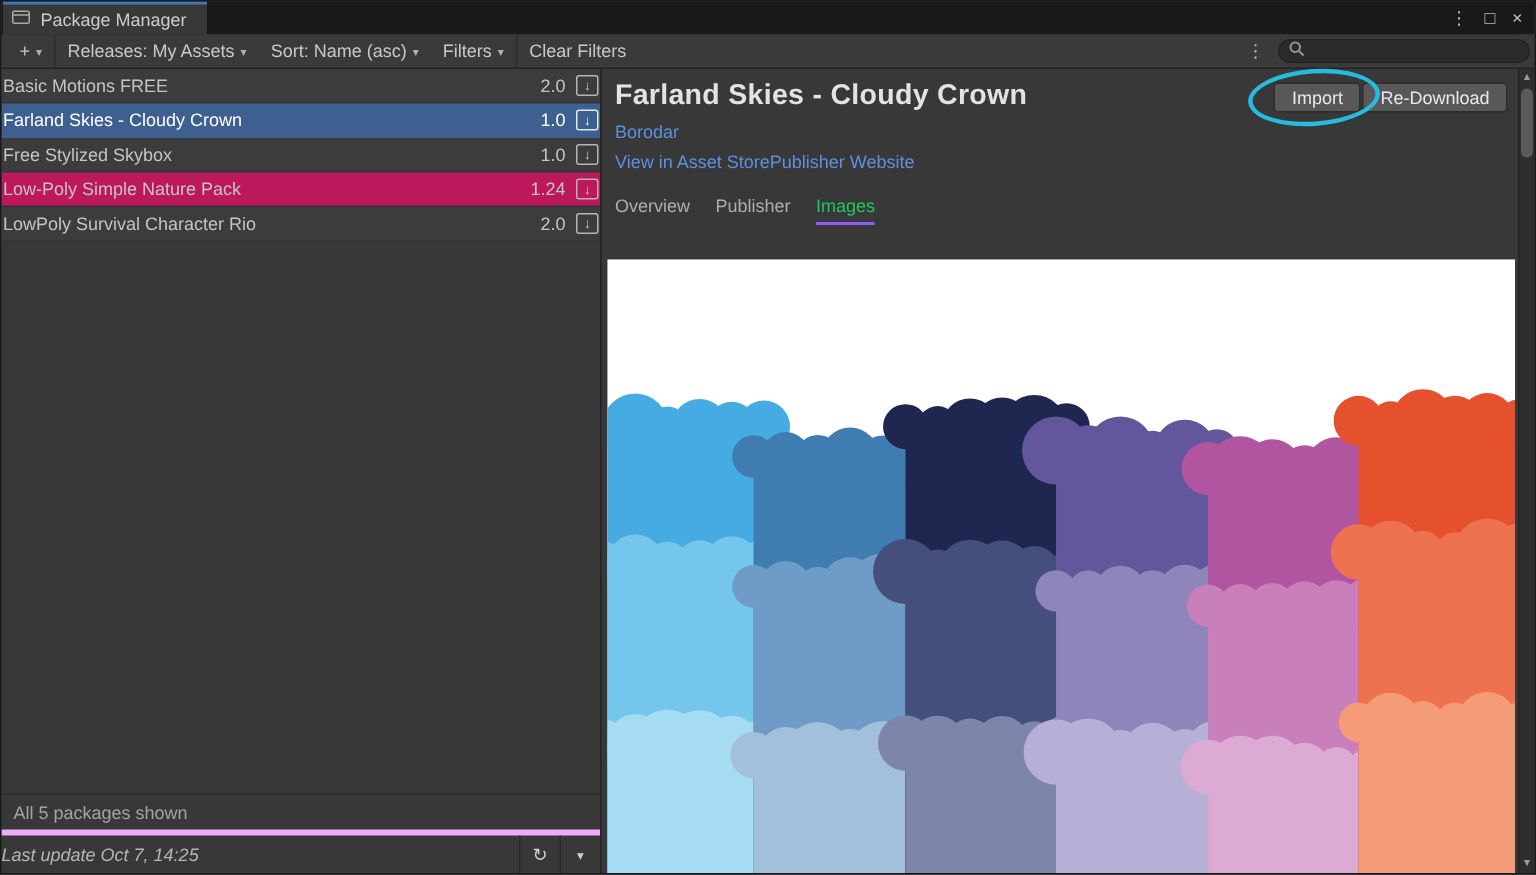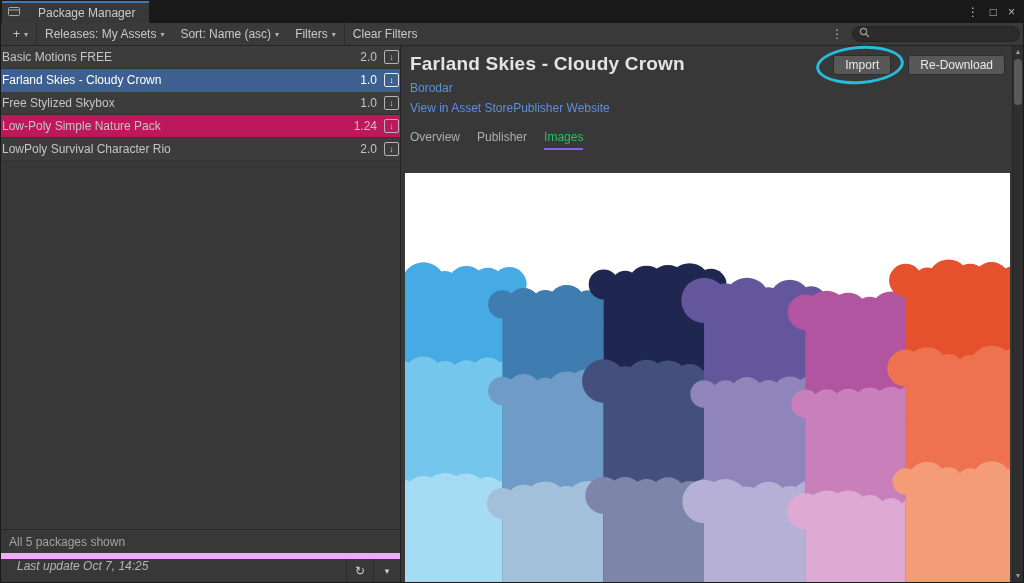--- a/index.html
+++ b/index.html
@@ -1,21 +1,21 @@
 <!DOCTYPE html>
 <html style="--sel: #3d6091; --link: #5e8fe0; --ann: #27bbdd;"><head>
 <meta charset="utf-8">
 <style>
   *{margin:0;padding:0;box-sizing:border-box}
   html,body{background:#4a4a4a}
   body{font-family:"Liberation Sans",sans-serif;-webkit-font-smoothing:antialiased}
   .window{position:relative;width:1024px;height:583px;background:#383838;overflow:hidden;color:#c4c4c4;font-size:12px;border:1px solid #1a1a1a}
   
   .titlebar{position:absolute;top:0;left:0;right:0;height:22px;background:#191919;display:flex;align-items:stretch}
-  .doc-tab{margin-left:1px;display:flex;align-items:center;gap:18px;background:#383838;padding:0 14px 0 6px;border-top:2px solid #3b79bb;color:#cbcbcb}
+  .doc-tab{margin-left:1px;display:flex;align-items:center;gap:7px;background:#383838;padding:0 14px 0 6px;border-top:2px solid #3b79bb;color:#cbcbcb}
   .win-controls{margin-left:auto;display:flex;align-items:center;gap:11px;padding-right:8px;color:#bdbdbd;font-size:12px}
   .win-controls span{cursor:default}
   
   .toolbar{position:absolute;top:22px;left:0;right:0;height:23px;background:#3a3a3a;border-bottom:1px solid #242424;display:flex;align-items:center;padding-left:4px}
   .tb-item{display:flex;align-items:center;gap:4px;padding:0 8px;height:100%;color:#c8c8c8;cursor:default;white-space:nowrap}
   .tb-item .caret{font-size:8px;color:#b0b0b0}
   .tb-sep{width:1px;height:100%;background:#2c2c2c}
   .tb-right{margin-left:auto;display:flex;align-items:center;gap:7px;padding-right:3px}
   .dots{color:#bdbdbd;font-size:12px;padding:0 2px}
   .search{display:flex;align-items:center;gap:4px;width:168px;height:16px;background:#2b2b2b;border:1px solid #232323;border-radius:8px;padding:0 6px}
@@ -24,29 +24,29 @@
   .left-panel{position:absolute;top:45px;left:0;width:400px;bottom:0;border-right:1px solid #232323;display:flex;flex-direction:column;background:#383838}
   .pkg-list{flex:1;overflow:hidden}
   .row{height:23px;display:flex;align-items:center;padding:0 1px;background:#3c3c3c;border-bottom:1px solid #333;cursor:default}
   .row.alt{background:#be185d}
   .row.selected{background:var(--sel,#3d6091);color:#fff;border-bottom-color:transparent}
   .row .name{flex:1;overflow:hidden;white-space:nowrap;text-overflow:ellipsis}
   .row .ver{margin-right:7px}
   .dl-icon{width:15px;height:14px;border:1px solid #b5b5b5;border-radius:2px;font-size:9px;line-height:12px;text-align:center;color:#cfcfcf;flex:0 0 auto}
   .row.selected .dl-icon{border-color:#e8e8e8;color:#fff}
   .status-row{height:24px;border-top:1px solid #2a2a2a;display:flex;align-items:center;padding:0 8px;color:#a3a3a3}
-  .bottom-bar{height:29px;border-top:6px solid #f0abfc;display:flex;padding-left:16px;color:#b5b5b5;font-style:italic}
+  .bottom-bar{height:29px;border-top:4px solid #f0abfc;display:flex;align-items:center;padding-left:0;color:#b5b5b5;font-style:italic}
   .bottom-controls{margin-left:auto;display:flex;height:100%;font-style:normal}
   .icon-btn{width:27px;display:flex;align-items:center;justify-content:center;border-left:1px solid #2a2a2a;color:#cfcfcf;cursor:default}
   .icon-btn .caret{font-size:9px}
   
   .right-panel{position:absolute;left:401px;top:45px;right:11px;bottom:0;background:#383838}
   .detail-header{position:relative;padding:7px 8px 0 8px}
   .detail-title{font-size:19px;font-weight:bold;color:#e3e3e3;letter-spacing:.2px}
-  .header-buttons{position:absolute;top:9px;right:7px;display:flex;gap:17px;align-items:center}
+  .header-buttons{position:absolute;top:9px;right:7px;display:flex;gap:1px;align-items:center}
   .btn{background:#585858;border:1px solid #2d2d2d;border-radius:3px;color:#e9e9e9;padding:2px 11px;font-size:12px;font-family:"Liberation Sans",sans-serif;cursor:default}
   .btn-wrap{position:relative}
   .annotation-ellipse{position:absolute;top:-9px;left:-17px;width:88px;height:38px;border:3px solid var(--ann,#27bbdd);border-radius:50%;transform:rotate(-4deg);pointer-events:none}
   .version-row{margin-top:8px;display:flex;align-items:center;gap:9px}
   .version-date{font-weight:bold;color:#d2d2d2}
   .badge{border:1px solid #8a8a8a;background:#414141;color:#d6d6d6;padding:1px 6px 2px 6px;font-size:11px;border-radius:2px}
   .pub-row{margin-top:6px}
   .links-row{margin-top:6px;display:flex;}
   .link{color:var(--link,#5e8fe0);text-decoration:none;cursor:pointer}
   .tabs{margin-top:15px;display:flex;gap:17px}

